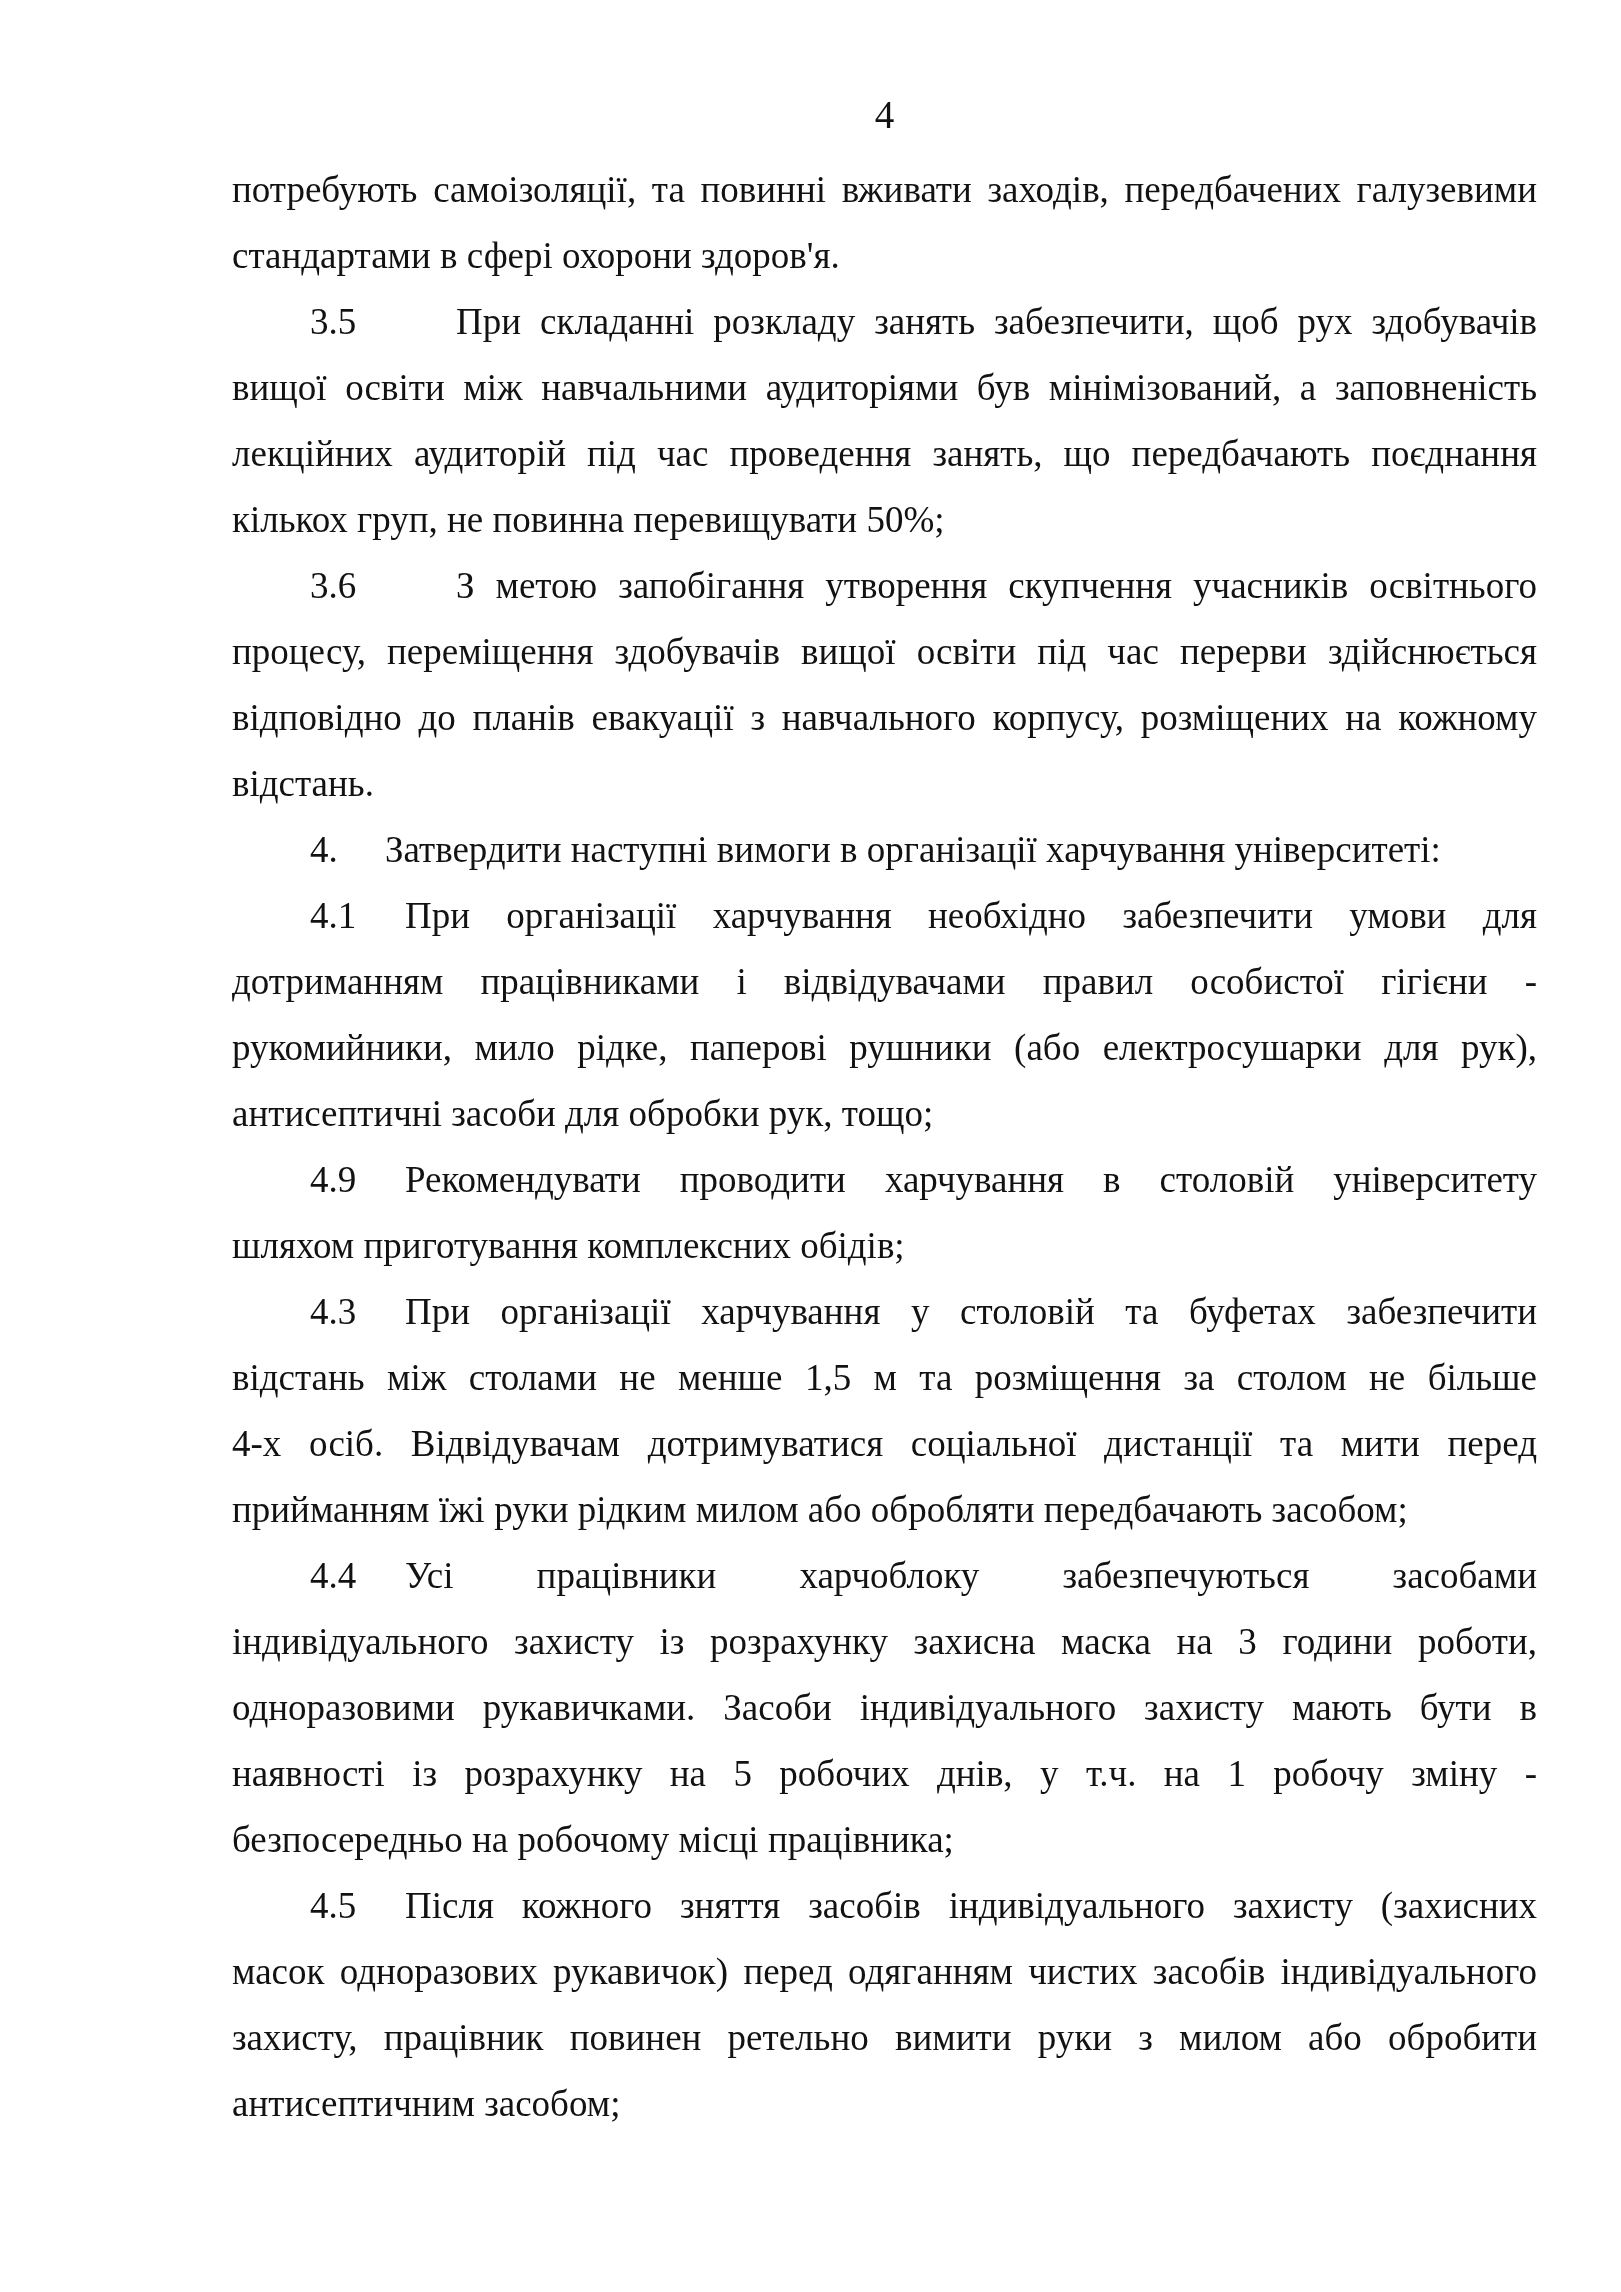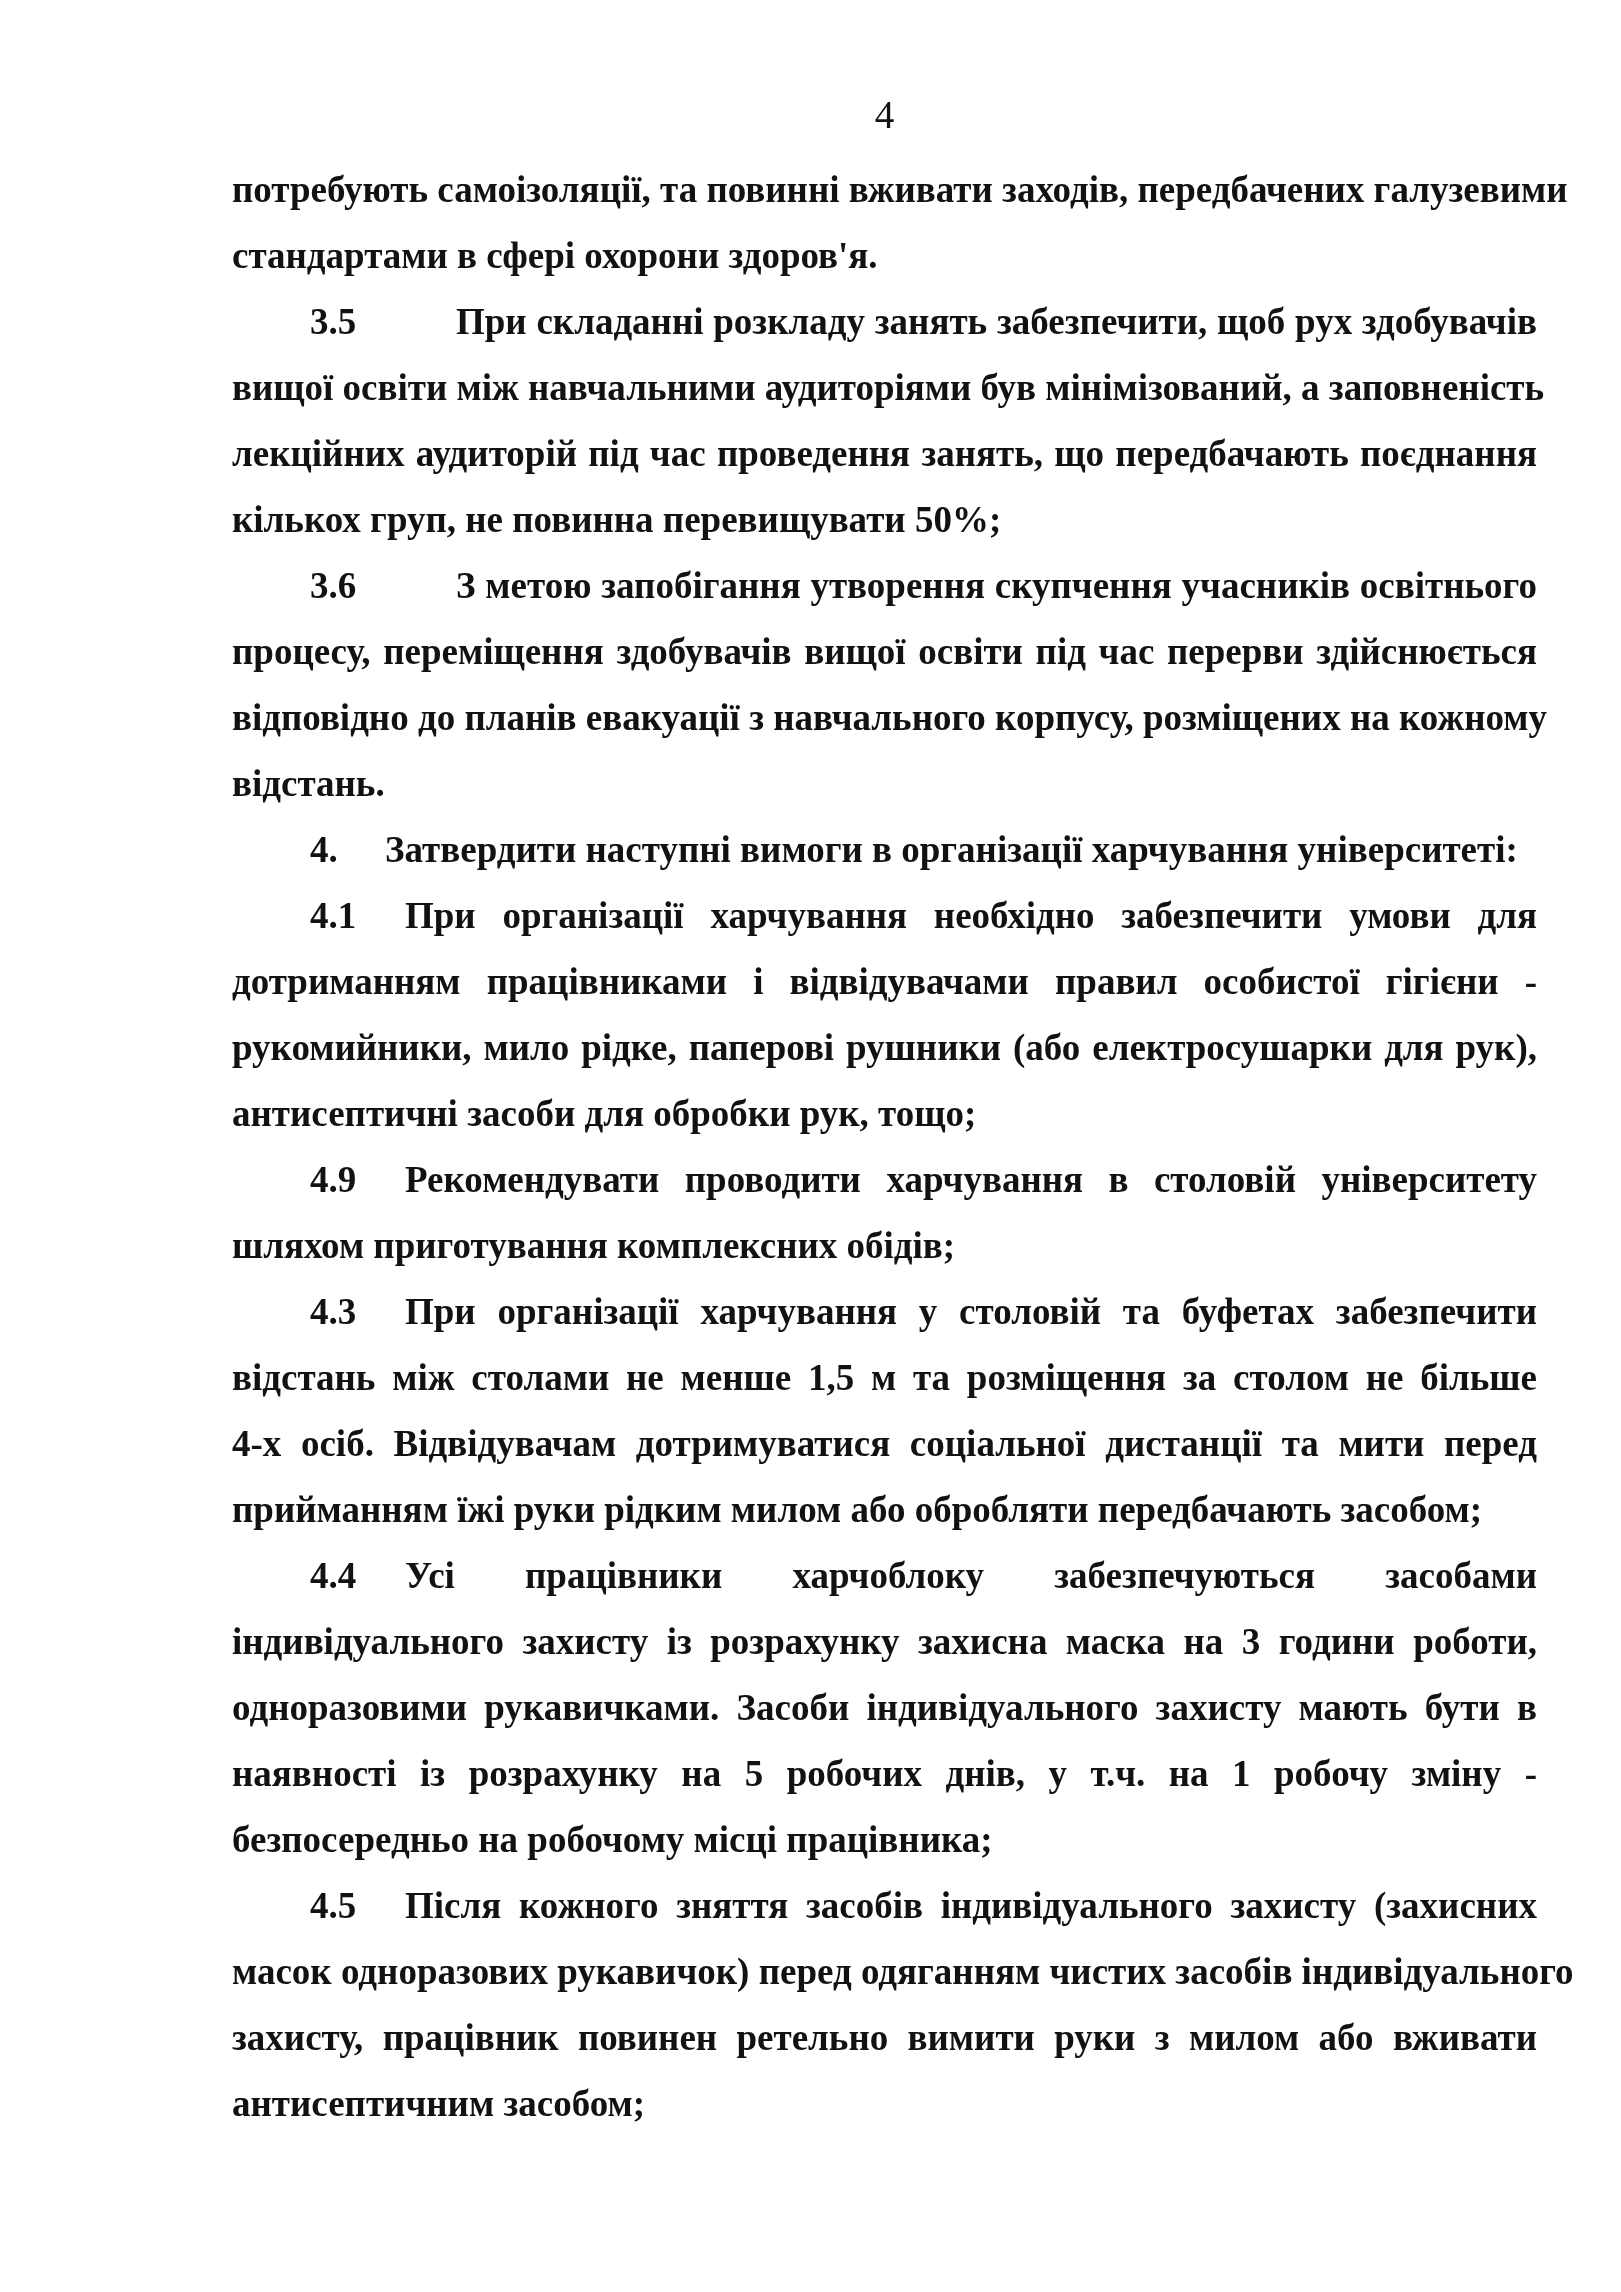--- a/index.html
+++ b/index.html
@@ -24,21 +24,20 @@
     height: 46px;
     line-height: 46px;
     font-size: 39px;
     text-align: center;
   }
   .body-text {
     position: absolute;
     top: 157px;
     left: 232px;
     width: 1305px;
-    font-weight: bold;
   }
   .line {
     height: 66px;
     line-height: 66px;
     font-size: 37px;
     white-space: nowrap;
     text-align: justify;
   }
   .line.j {
     text-align-last: justify;
@@ -96,18 +95,18 @@
       <div>
         <div class="line j" style="padding-left: 78px;"><span class="num" style="width: 95px;">4.4</span>Усі працівники харчоблоку забезпечуються засобами</div>
         <div class="line j">індивідуального захисту із розрахунку захисна маска на 3 години роботи,</div>
         <div class="line j">одноразовими рукавичками. Засоби індивідуального захисту мають бути в</div>
         <div class="line j">наявності із розрахунку на 5 робочих днів, у т.ч. на 1 робочу зміну -</div>
         <div class="line last">безпосередньо на робочому місці працівника;</div>
       </div>
       <div>
         <div class="line j" style="padding-left: 78px;"><span class="num" style="width: 95px;">4.5</span>Після кожного зняття засобів індивідуального захисту (захисних</div>
         <div class="line j">масок одноразових рукавичок) перед одяганням чистих засобів індивідуального</div>
-        <div class="line j">захисту, працівник повинен ретельно вимити руки з милом або вживати</div>
+        <div class="line j">захисту, працівник повинен ретельно вимити руки з милом або обробити</div>
         <div class="line last">антисептичним засобом;</div>
       </div>
     </div>
 </div>
 
 
 </body></html>

